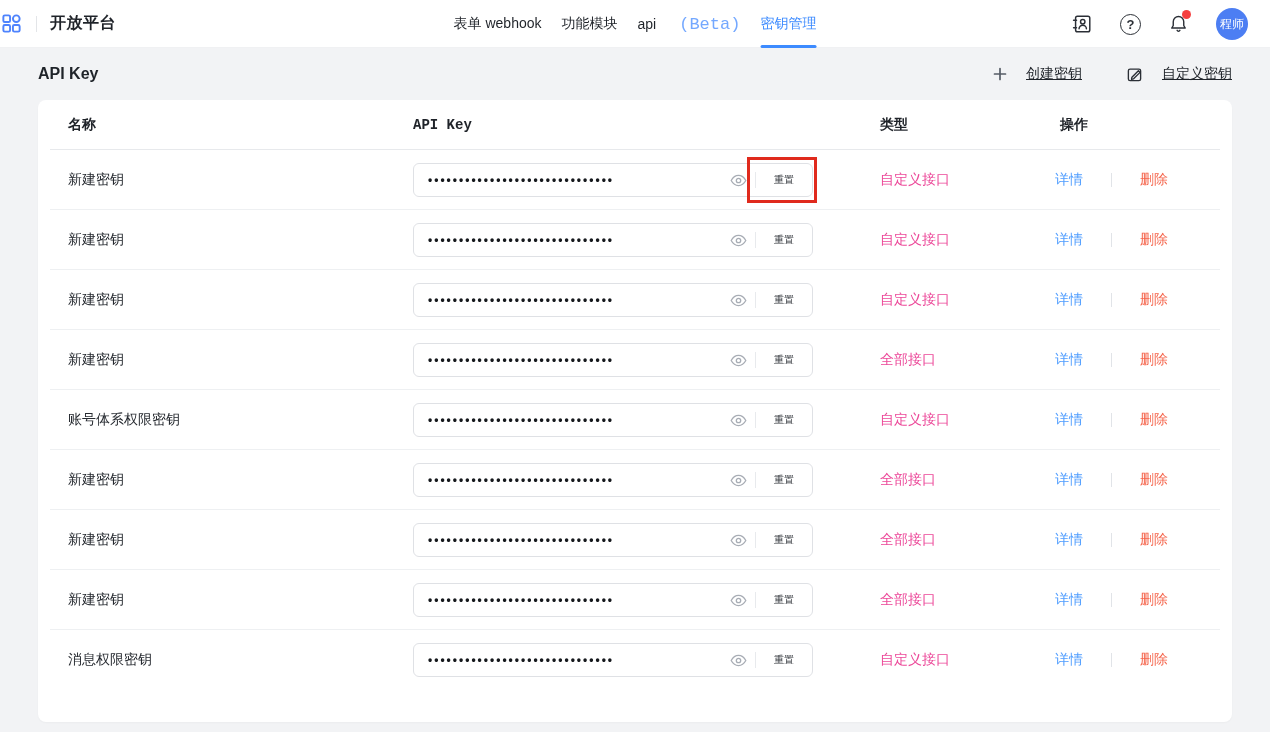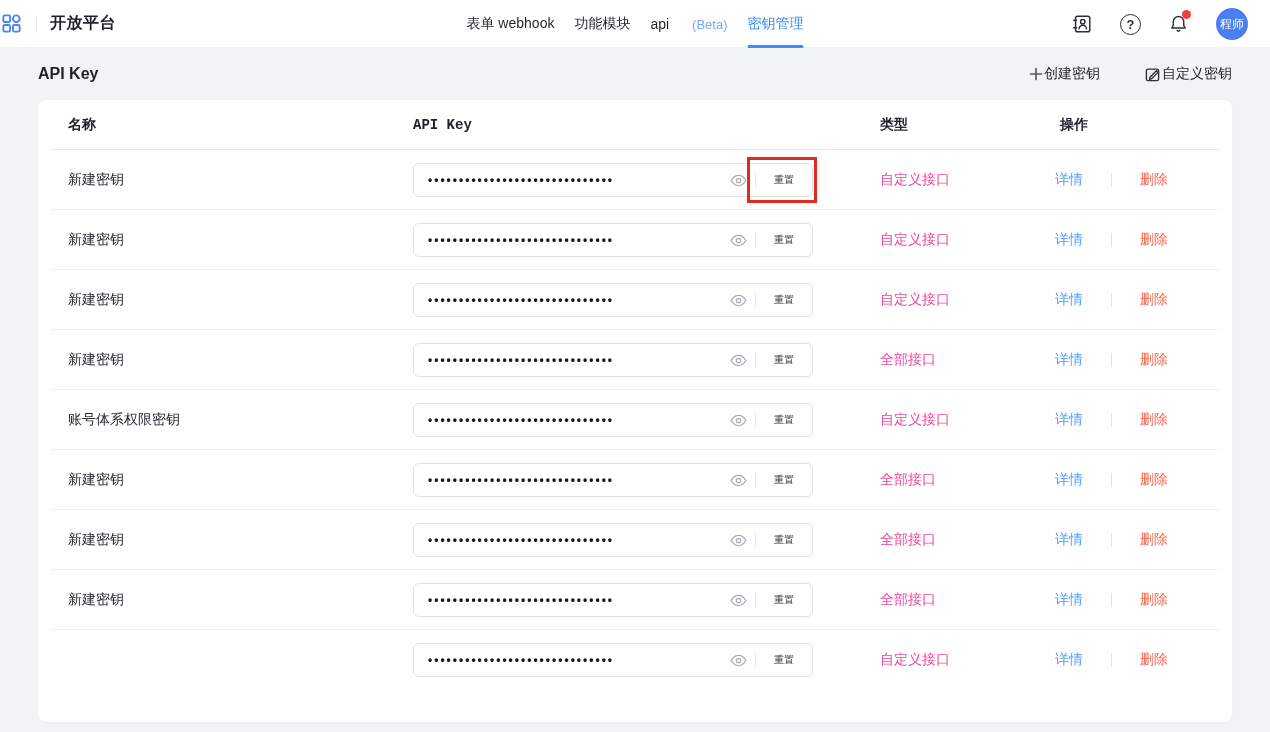--- a/index.html
+++ b/index.html
@@ -30,21 +30,21 @@
   .logo-divider{width:1px;height:16px;background:#e3e5e8;margin:0 13px;}
   .app-title{font-size:16px;font-weight:600;color:#1f2329;letter-spacing:.5px;}
   .nav{
     position:absolute;left:50%;transform:translateX(-50%);
     top:0;height:48px;display:flex;gap:20px;align-items:stretch;
   }
   .nav-item{
     position:relative;display:flex;align-items:center;
     font-size:14px;color:#1f2329;cursor:pointer;white-space:nowrap;
   }
-  .nav-item .beta{color:var(--beta-blue);margin-left:23px;font-size:13px;}
+  .nav-item .beta{color:var(--beta-blue);margin-left:23px;font-size:17px;font-family:Liberation Mono, monospace;}
   .nav-item.active{color:var(--accent-blue);}
   .nav-item.active::after{
     content:"";position:absolute;left:0;right:0;bottom:0;height:3px;
     background:var(--accent-blue);border-radius:2px;
   }
   .nav-right{
     position:absolute;right:0;top:0;height:48px;padding-right:22px;
     display:flex;align-items:center;gap:27px;
   }
   .icon-btn{display:flex;align-items:center;justify-content:center;cursor:pointer;}
@@ -63,21 +63,21 @@
     color:#fff;font-size:12px;display:flex;align-items:center;justify-content:center;
     cursor:pointer;letter-spacing:0;
   }
   
   .page-header{
     height:52px;display:flex;align-items:center;justify-content:space-between;
     padding:0 38px;
   }
   .page-title{font-size:16px;font-weight:700;color:#1f2329;}
   .page-actions{display:flex;align-items:center;gap:44px;}
-  .action{display:flex;align-items:center;gap:1px;cursor:pointer;color:#1f2329;}
+  .action{display:flex;align-items:center;gap:19px;cursor:pointer;color:#1f2329;text-decoration:underline;}
   
   .card{
     margin:0 38px;background:#fff;border-radius:8px;height:622px;
     box-shadow:0 1px 2px rgba(31,35,41,.03);position:relative;overflow:hidden;
   }
   .thead{height:50px;position:relative;}
   .thead::after{
     content:"";position:absolute;left:12px;right:12px;bottom:0;height:1px;background:#e7e9ec;
   }
   .th{
@@ -379,20 +379,21 @@
       </span>
     </div>
     <span class="cell cell-type">全部接口</span>
     <span class="cell cell-ops">
       <span class="link-detail">详情</span>
       <span class="ops-divider"></span>
       <span class="link-delete">删除</span>
     </span>
   </div>
       <div class="row">
+    <span class="cell cell-name">消息权限密钥</span>
     <div class="key-group">
       <span class="key-dots">••••••••••••••••••••••••••••••</span>
       <span class="eye-btn">
         <svg width="17" height="15" viewBox="0 0 17 15" fill="none" stroke="#a8adb5" stroke-width="1.3">
           <path d="M1.2 7.5C3.1 4 6.1 2.4 8.5 2.4s5.4 1.6 7.3 5.1c-1.9 3.5-4.9 5.1-7.3 5.1S3.1 11 1.2 7.5z"></path>
           <circle cx="8.5" cy="7.5" r="2.2"></circle>
         </svg>
       </span>
       <span class="group-divider"></span>
       <span class="reset-btn">

